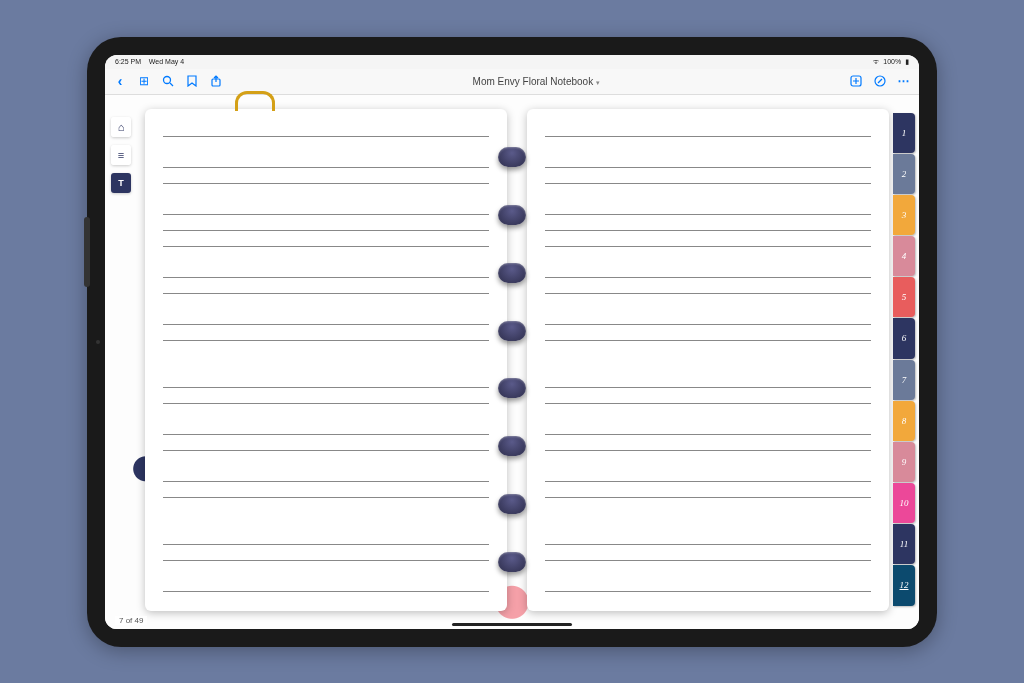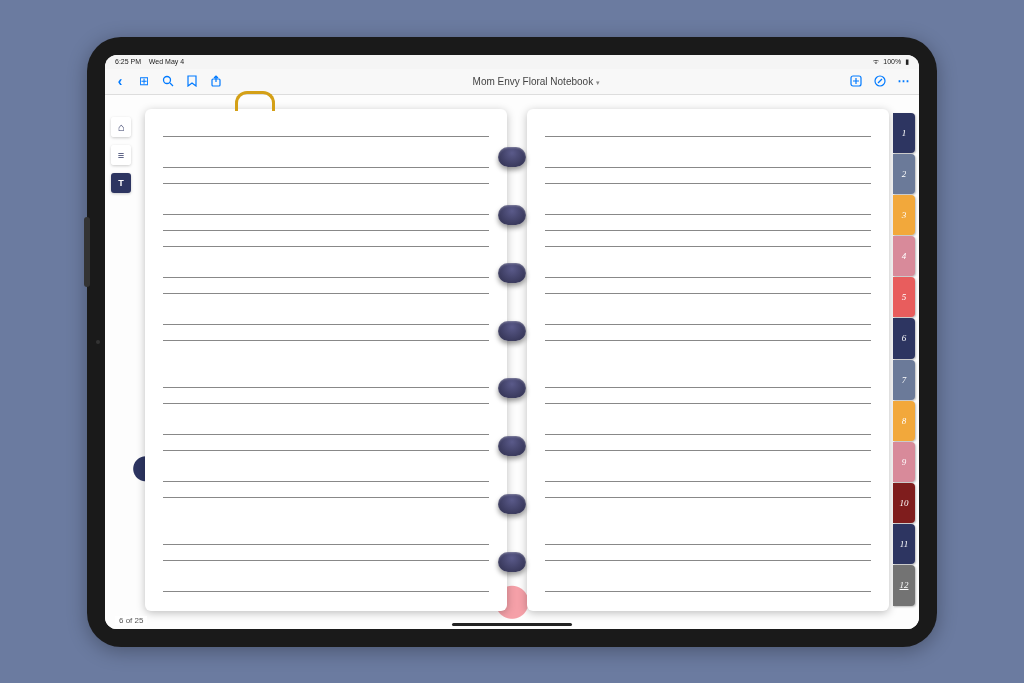--- a/index.html
+++ b/index.html
@@ -289,23 +289,23 @@
       <div class="right-tabs" id="rtabs">
           <div class="rtab" style="background: rgb(45, 53, 97);">1</div>
           <div class="rtab" style="background: rgb(107, 122, 153);">2</div>
           <div class="rtab" style="background: rgb(242, 168, 59);">3</div>
           <div class="rtab" style="background: rgb(216, 138, 154);">4</div>
           <div class="rtab" style="background: rgb(232, 93, 93);">5</div>
           <div class="rtab" style="background: rgb(45, 53, 97);">6</div>
           <div class="rtab" style="background: rgb(107, 122, 153);">7</div>
           <div class="rtab" style="background: rgb(242, 168, 59);">8</div>
           <div class="rtab" style="background: rgb(216, 138, 154);">9</div>
-          <div class="rtab" style="background: #7f1d1d;">10</div>
+          <div class="rtab" style="background: #ec4899;">10</div>
           <div class="rtab" style="background: rgb(45, 53, 97); font-style: italic;">11</div>
-          <div class="rtab" style="background: #737373; text-decoration: underline;">12</div>
-        </div>
-
-      <div class="page-counter">6 of 25</div>
+          <div class="rtab" style="background: #0c4a6e; text-decoration: underline;">12</div>
+        </div>
+
+      <div class="page-counter">7 of 49</div>
     </div>
 
     <div class="home-indicator"></div>
   </div>
 </div>
 
 </body></html>

